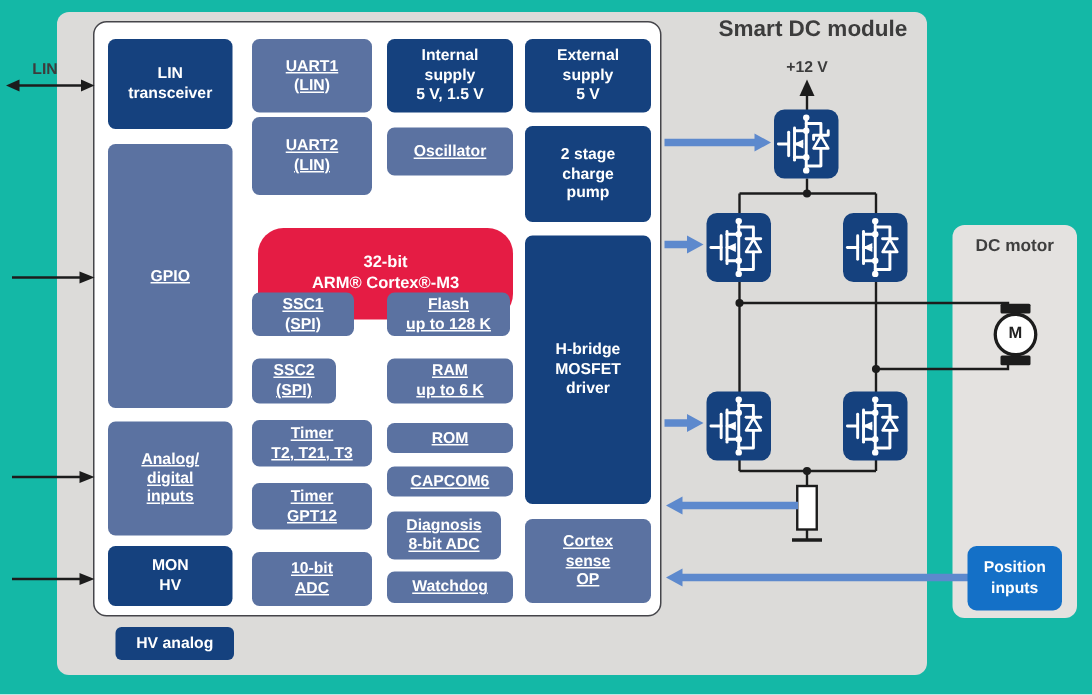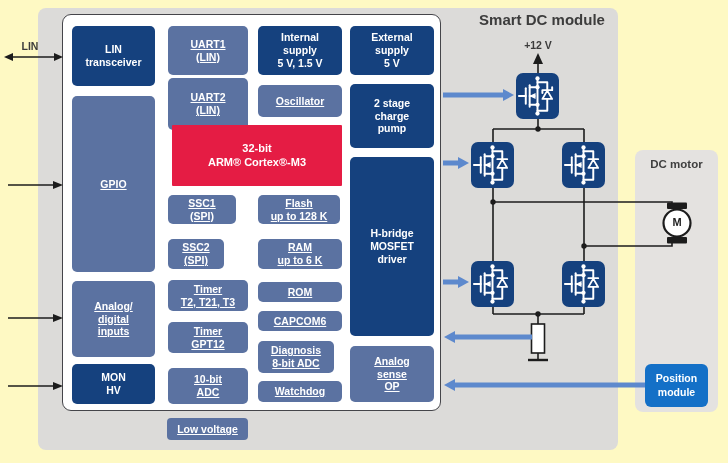--- a/index.html
+++ b/index.html
@@ -1,28 +1,28 @@
 <!DOCTYPE html>
 <html><head>
 <meta charset="utf-8">
 <style>
   html,body{margin:0;padding:0;background:#fff;}
-  .stage{position:relative;width:728px;height:463px;background:#fef9c3;overflow:hidden;
+  .stage{position:relative;width:728px;height:463px;background:#14b8a6;overflow:hidden;
          font-family:"Liberation Sans",sans-serif;}
   .panel{position:absolute;border-radius:8px;}
   .panel-main{left:38px;top:8px;width:580px;height:442px;background:#dcdbd9;}
   .panel-motor{left:635px;top:150px;width:83px;height:262px;background:#e4e2e0;}
   .chip{position:absolute;left:62px;top:14px;width:379px;height:397px;background:#fff;
         border:1.5px solid #45454a;border-radius:9px;box-sizing:border-box;}
   .blk{position:absolute;border-radius:5px;color:#fff;display:flex;align-items:center;
        justify-content:center;text-align:center;white-space:pre-line;
        font-weight:700;font-size:10.5px;line-height:1.22;}
   .dark{background:#15417e;}
   .slate{background:#5b72a1;text-decoration:underline;}
-  .red-blk{background:#e51c44;border-radius:1px;font-size:11px;}
+  .red-blk{background:#e51c44;border-radius:17px;font-size:11px;margin-top:27px;}
   .lbl{position:absolute;color:#3c3c3c;text-align:center;white-space:pre-line;}
   .title{font-size:15px;font-weight:700;}
   .small-lbl{font-size:10.5px;font-weight:700;}
   .motor-lbl{font-size:11.5px;font-weight:700;color:#3f3f3f;}
   .m-lbl{font-size:11px;font-weight:700;color:#222;}
   .overlay{position:absolute;left:0;top:0;width:728px;height:463px;pointer-events:none;}
   .fet{position:absolute;width:43px;height:46px;background:#15417e;border-radius:7px;}
   .fet svg{position:absolute;inset:0;width:100%;height:100%;}
   .ps{position:absolute;left:645px;top:364px;width:63px;height:43px;background:#1470c7;
       border-radius:6px;color:#fff;display:flex;align-items:center;justify-content:center;
@@ -87,21 +87,21 @@
 
   <div class="blk dark" style="left:350px;top:26px;width:84px;height:49px">External
 supply
 5 V</div>
   <div class="blk dark" style="left:350px;top:84px;width:84px;height:64px">2 stage
 charge
 pump</div>
   <div class="blk dark" style="left:350px;top:157px;width:84px;height:179px">H-bridge
 MOSFET
 driver</div>
-  <div class="blk slate" style="left:350px;top:346px;width:84px;height:56px">Analog
+  <div class="blk slate" style="left:350px;top:346px;width:84px;height:56px">Cortex
 sense
 OP</div>
 
   <svg class="overlay" xmlns="http://www.w3.org/2000/svg">
     <g stroke="#1c1c1c" stroke-width="1.6" fill="none">
       <path d="M538,74 V60"></path>
       <path d="M538,119 V129"></path>
       <path d="M493,129 H584"></path>
       <path d="M493,129 V143"></path>
       <path d="M584,129 V143"></path>
@@ -286,17 +286,17 @@
       <circle cx="22" cy="14" r="2.2"></circle>
       <circle cx="22" cy="32" r="2.2"></circle>
       <circle cx="22" cy="41" r="2.2"></circle>
     </g>
   </svg>
 </div>
 
   <div class="lbl m-lbl" style="left:669px;top:216px;width:16px;">M</div>
 
   <div class="ps">Position
-module</div>
-
-  <div class="legend-blk slate" style="left:167px;width:81px;">Low voltage</div>
+inputs</div>
+
+  <div class="legend-blk dark" style="left:77px;width:79px;">HV analog</div>
 
 </div>
 
 </body></html>

